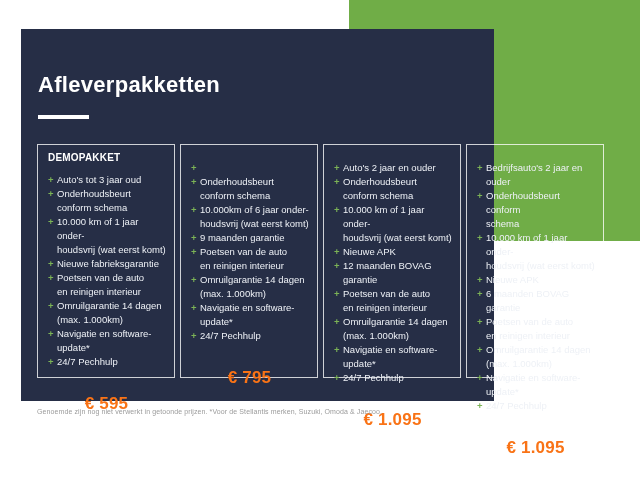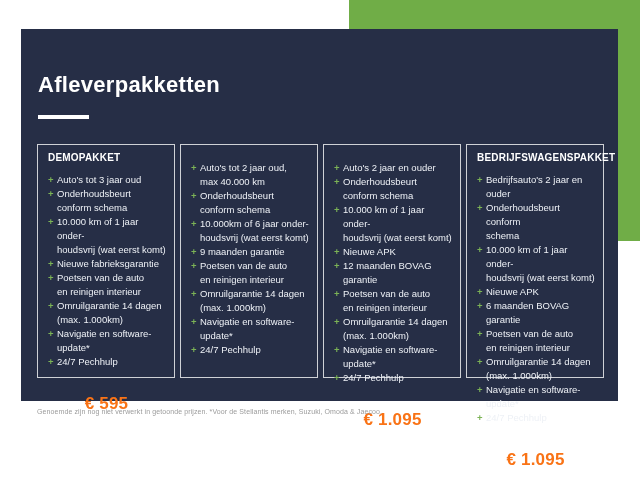--- a/index.html
+++ b/index.html
@@ -11,21 +11,21 @@
   }
   html,body{margin:0;padding:0;}
   body{font-family:"Liberation Sans","DejaVu Sans",sans-serif;}
   .stage{
     position:relative;width:640px;height:480px;background:#ffffff;overflow:hidden;
   }
   .green-accent{
     position:absolute;left:349px;top:0;width:291px;height:241px;background:var(--green);
   }
   .panel{
-    position:absolute;left:21px;top:29px;width:597px;height:372px;background:var(--navy);
+    position:absolute;left:21px;top:29px;width:473px;height:372px;background:var(--navy);
   }
   .page-title{
     position:absolute;left:17px;top:45px;margin:0;
     font-size:22px;font-weight:700;color:#ffffff;letter-spacing:.3px;line-height:1;
   }
   .title-underline{
     position:absolute;left:17px;top:86px;width:51px;height:4px;background:#ffffff;
   }
   .cards{
     position:absolute;left:16px;top:115px;display:flex;gap:5px;
@@ -117,22 +117,20 @@
     <span class="feature-text">24/7 Pechhulp</span>
   </li>
 </ul>
     <div class="price">€ 595</div>
   </section>
 
   <section class="card">
     <ul class="features">
   <li class="feature">
     <span class="plus">+</span>
-    <span class="feature-text">Auto's tot 2 jaar oud,
-max 40.000 km</span>
   </li>
 
   <li class="feature">
     <span class="plus">+</span>
     <span class="feature-text">Onderhoudsbeurt
 conform schema</span>
   </li>
 
   <li class="feature">
     <span class="plus">+</span>
@@ -160,20 +158,21 @@
   <li class="feature">
     <span class="plus">+</span>
     <span class="feature-text">Navigatie en software-update*</span>
   </li>
 
   <li class="feature">
     <span class="plus">+</span>
     <span class="feature-text">24/7 Pechhulp</span>
   </li>
 </ul>
+    <div class="price">€ 795</div>
   </section>
 
   <section class="card">
     <ul class="features">
   <li class="feature">
     <span class="plus">+</span>
     <span class="feature-text">Auto's 2 jaar en ouder</span>
   </li>
 
   <li class="feature">
@@ -217,21 +216,20 @@
 
   <li class="feature">
     <span class="plus">+</span>
     <span class="feature-text">24/7 Pechhulp</span>
   </li>
 </ul>
     <div class="price">€ 1.095</div>
   </section>
 
   <section class="card">
-    <h2 class="card-title">BEDRIJFSWAGENSPAKKET</h2>
     <ul class="features">
   <li class="feature">
     <span class="plus">+</span>
     <span class="feature-text">Bedrijfsauto's 2 jaar en ouder</span>
   </li>
 
   <li class="feature">
     <span class="plus">+</span>
     <span class="feature-text">Onderhoudsbeurt conform
 schema</span>

